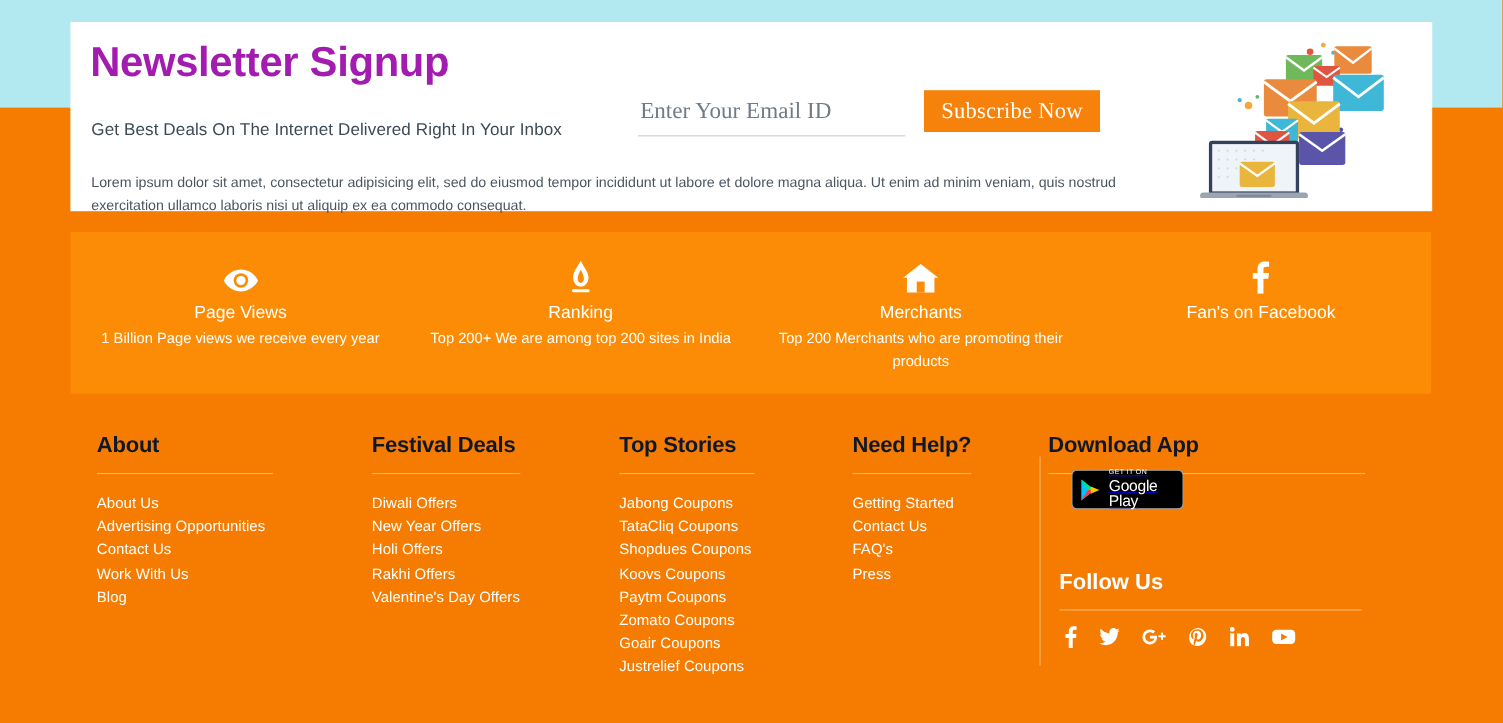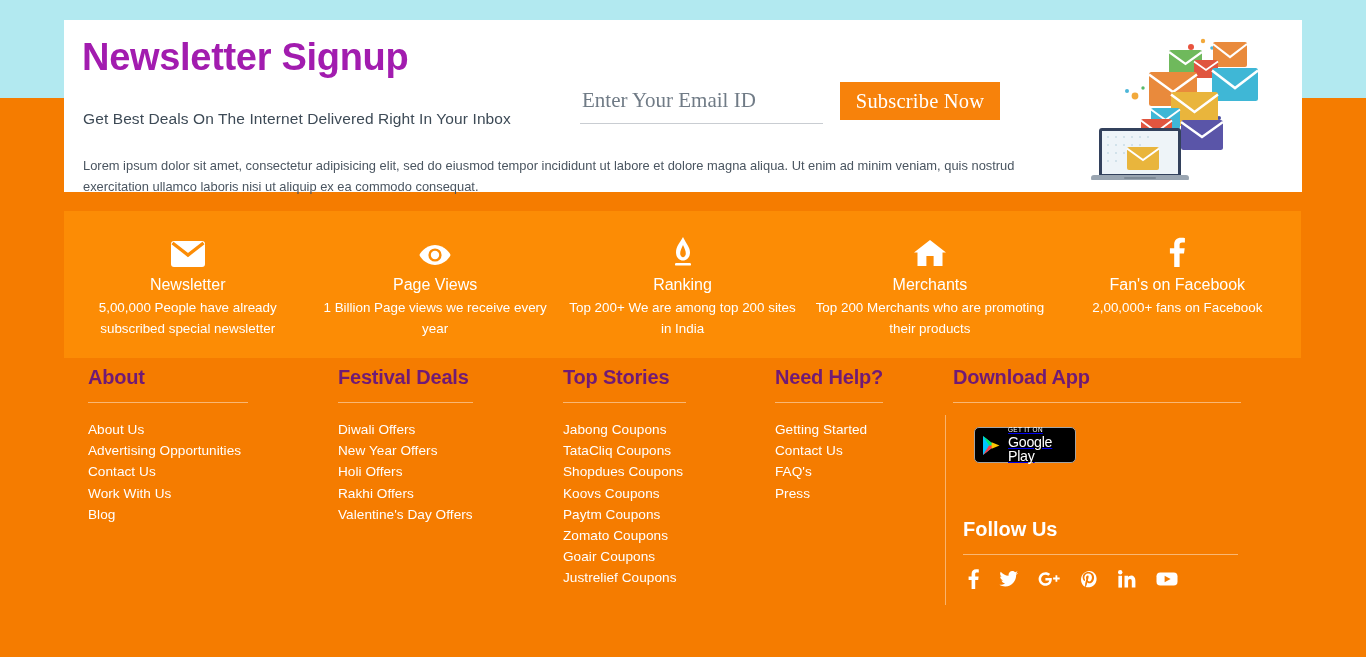--- a/index.html
+++ b/index.html
@@ -150,23 +150,24 @@
   .fcol { position: absolute; top: 0; }
   .fcol-about    { left: 88px;  width: 230px; }
   .fcol-festival { left: 338px; width: 205px; }
   .fcol-stories  { left: 563px; width: 195px; }
   .fcol-help     { left: 775px; width: 150px; }
   .fcol-download { left: 953px; width: 300px; }
 
   .fcol-title {
     font-size: 20px;
     font-weight: bold;
-    color: #701a75;
+    color: #0f172a;
     letter-spacing: -0.2px;
     padding-bottom: 13px;
+    margin-top: 28px;
   }
   .fcol-rule {
     height: 1px;
     background: rgba(255,255,255,0.45);
     margin-bottom: 16px;
   }
   .fcol-about .fcol-rule    { width: 160px; }
   .fcol-festival .fcol-rule { width: 135px; }
   .fcol-stories .fcol-rule  { width: 123px; }
   .fcol-help .fcol-rule     { width: 108px; }
@@ -322,30 +323,20 @@
 
         <rect x="36" y="117" width="32" height="23" rx="2" fill="#e9b53c"></rect>
         <path d="M36 118.5 L52 130 L68 118.5" stroke="#ffffff" stroke-width="2" fill="none"></path>
       </g>
     </svg>
   </div>
 </div>
 
 <div class="stats-bar">
 
-  <div class="stat-item">
-    <div class="stat-icon">
-      <svg width="34" height="26" viewBox="0 0 34 26">
-        <rect x="0" y="0" width="34" height="26" rx="3"></rect>
-        <path d="M1.5 2 L17 14 L32.5 2" stroke="#fc8c05" stroke-width="3.4" fill="none"></path>
-      </svg>
-    </div>
-    <div class="stat-title">Newsletter</div>
-    <div class="stat-desc">5,00,000 People have already subscribed special newsletter</div>
-  </div>
 
   <div class="stat-item">
     <div class="stat-icon">
       <svg width="34" height="24" viewBox="0 0 34 24">
         <path d="M17 2 C7 2 1.5 11 1.5 12 C1.5 13 7 22 17 22 C27 22 32.5 13 32.5 12 C32.5 11 27 2 17 2 Z"></path>
         <circle cx="17" cy="12" r="6.6" fill="#fc8c05"></circle>
         <circle cx="17" cy="12" r="4.2" fill="#ffffff"></circle>
       </svg>
     </div>
     <div class="stat-title">Page Views</div>
@@ -375,21 +366,20 @@
     <div class="stat-desc">Top 200 Merchants who are promoting their products</div>
   </div>
 
   <div class="stat-item">
     <div class="stat-icon">
       <svg width="16" height="30" viewBox="0 0 16 30">
         <path d="M10.6 30 L10.6 16.4 L15 16.4 L15.7 11.2 L10.6 11.2 L10.6 8 C10.6 6.5 11 5.5 13.2 5.5 L15.9 5.5 L15.9 0.9 C15.4 0.8 13.8 0.7 11.9 0.7 C7.9 0.7 5.2 3.1 5.2 7.5 L5.2 11.2 L0.9 11.2 L0.9 16.4 L5.2 16.4 L5.2 30 Z"></path>
       </svg>
     </div>
     <div class="stat-title">Fan's on Facebook</div>
-    <div class="stat-desc">2,00,000+ fans on Facebook</div>
   </div>
 
 </div>
 
 <div class="footer">
 
   <div class="fcol fcol-about">
     <div class="fcol-title">About</div>
     <div class="fcol-rule"></div>
     <a class="flink" href="#">About Us</a>

